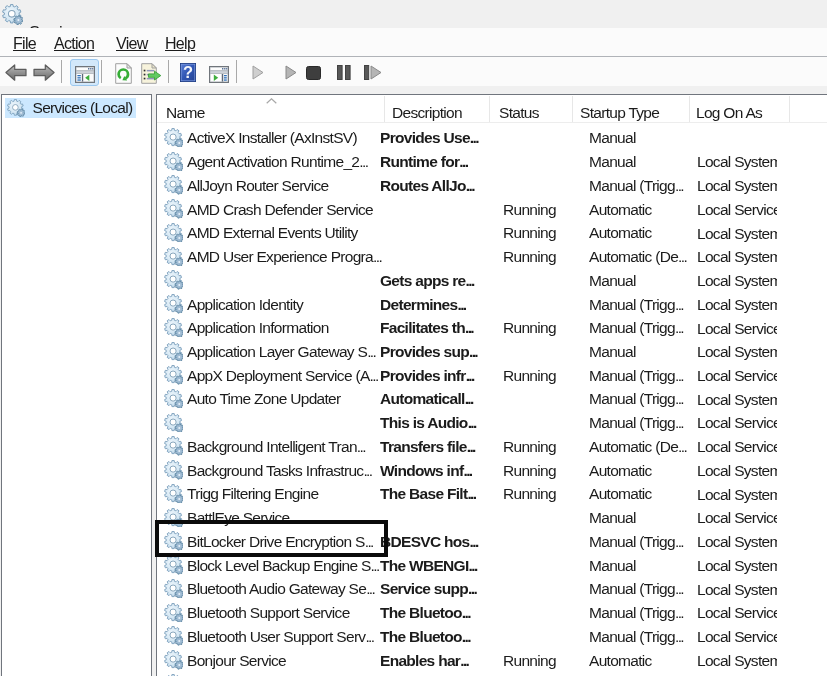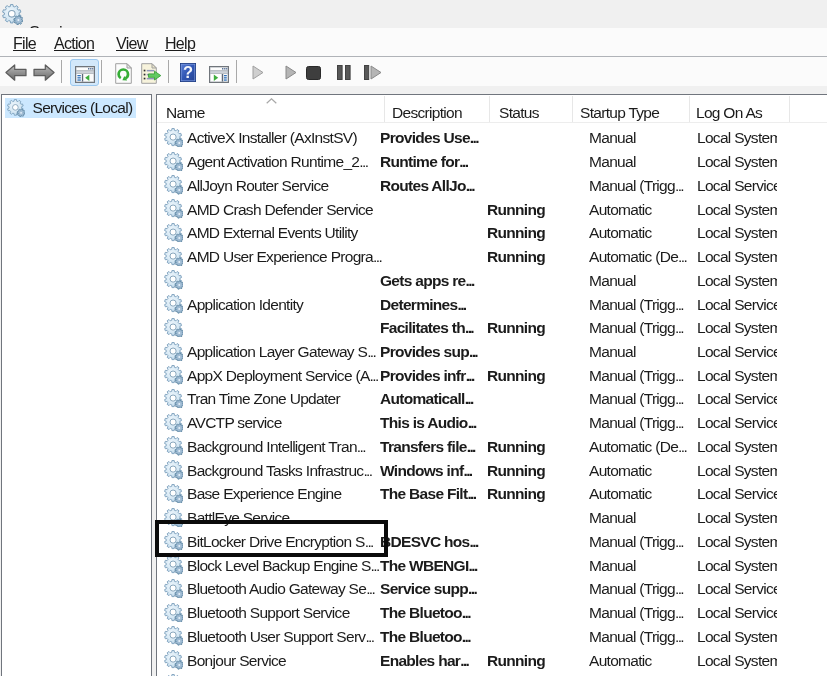--- a/index.html
+++ b/index.html
@@ -19,23 +19,23 @@
   #rpanel { left:156px; top:94px; width:671px; height:590px; background:#fff; border:1px solid #70757d; border-right:none; }
   #lsel { left:4px; top:4.5px; width:131px; height:20.5px; background:#cce8ff; }
   
   .hsep { width:1px; height:27px; background:#e7e7e7; }
   .hlabel { line-height:29px; }
   .row { position:relative; height:23.74px; }
   .row span { position:absolute; top:0; line-height:23.74px; white-space:nowrap; }
   .gi { position:absolute; left:6.5px; top:1.5px; }
   .c1 { left:30px; }
   .c2 { left:223px;font-weight:bold; }
-  .c3 { left:330px;font-weight:bold; }
+  .c3 { left:346px; }
   .c4 { left:424px;margin-left:8px; }
-  .c5 { left:540px; }
+  .c5 { left:540px;margin-top:24px; }
   .el { letter-spacing:-1.6px; }
   #blackrect { left:154.5px; top:520px; width:233px; height:36.5px; border:4.5px solid #0a0a0a; z-index:10; }
 </style>
 </head>
 <body>
 
 <svg width="0" height="0" style="position:absolute">
   <defs>
     <radialGradient id="gbody" cx="0.42" cy="0.38" r="0.75">
       <stop offset="0" stop-color="#eef6fc"></stop>
@@ -257,20 +257,21 @@
       </svg>
       <span class="c1">Application Identity</span>
       <span class="c2">Determines <span class="el">...</span></span>
       <span class="c4">Manual (Trigg<span class="el">...</span></span>
       <span class="c5">Local Service</span>
     </div>
 <div class="row">
       <svg class="gi" width="19.5" height="19.5" viewBox="0 0 21.5 21.5">
         <use href="#gear"></use>
       </svg>
+      <span class="c1">Application Information</span>
       <span class="c2">Facilitates th<span class="el">...</span></span>
       <span class="c3">Running</span>
       <span class="c4">Manual (Trigg<span class="el">...</span></span>
       <span class="c5">Local System</span>
     </div>
 <div class="row">
       <svg class="gi" width="19.5" height="19.5" viewBox="0 0 21.5 21.5">
         <use href="#gear"></use>
       </svg>
       <span class="c1">Application Layer Gateway S<span class="el">...</span></span>
@@ -285,30 +286,29 @@
       <span class="c1">AppX Deployment Service (A<span class="el">...</span></span>
       <span class="c2">Provides infr<span class="el">...</span></span>
       <span class="c3">Running</span>
       <span class="c4">Manual (Trigg<span class="el">...</span></span>
       <span class="c5">Local System</span>
     </div>
 <div class="row">
       <svg class="gi" width="19.5" height="19.5" viewBox="0 0 21.5 21.5">
         <use href="#gear"></use>
       </svg>
-      <span class="c1">Tran Time Zone Updater</span>
+      <span class="c1">Auto Time Zone Updater</span>
       <span class="c2">Automaticall<span class="el">...</span></span>
       <span class="c4">Manual (Trigg<span class="el">...</span></span>
       <span class="c5">Local Service</span>
     </div>
 <div class="row">
       <svg class="gi" width="19.5" height="19.5" viewBox="0 0 21.5 21.5">
         <use href="#gear"></use>
       </svg>
-      <span class="c1">AVCTP service</span>
       <span class="c2">This is Audio<span class="el">...</span></span>
       <span class="c4">Manual (Trigg<span class="el">...</span></span>
       <span class="c5">Local Service</span>
     </div>
 <div class="row">
       <svg class="gi" width="19.5" height="19.5" viewBox="0 0 21.5 21.5">
         <use href="#gear"></use>
       </svg>
       <span class="c1">Background Intelligent Tran<span class="el">...</span></span>
       <span class="c2">Transfers file<span class="el">...</span></span>
@@ -323,21 +323,21 @@
       <span class="c1">Background Tasks Infrastruc<span class="el">...</span></span>
       <span class="c2">Windows inf<span class="el">...</span></span>
       <span class="c3">Running</span>
       <span class="c4">Automatic</span>
       <span class="c5">Local System</span>
     </div>
 <div class="row">
       <svg class="gi" width="19.5" height="19.5" viewBox="0 0 21.5 21.5">
         <use href="#gear"></use>
       </svg>
-      <span class="c1">Base Experience Engine</span>
+      <span class="c1">Trigg Filtering Engine</span>
       <span class="c2">The Base Filt<span class="el">...</span></span>
       <span class="c3">Running</span>
       <span class="c4">Automatic</span>
       <span class="c5">Local Service</span>
     </div>
 <div class="row">
       <svg class="gi" width="19.5" height="19.5" viewBox="0 0 21.5 21.5">
         <use href="#gear"></use>
       </svg>
       <span class="c1">BattlEye Service</span>

